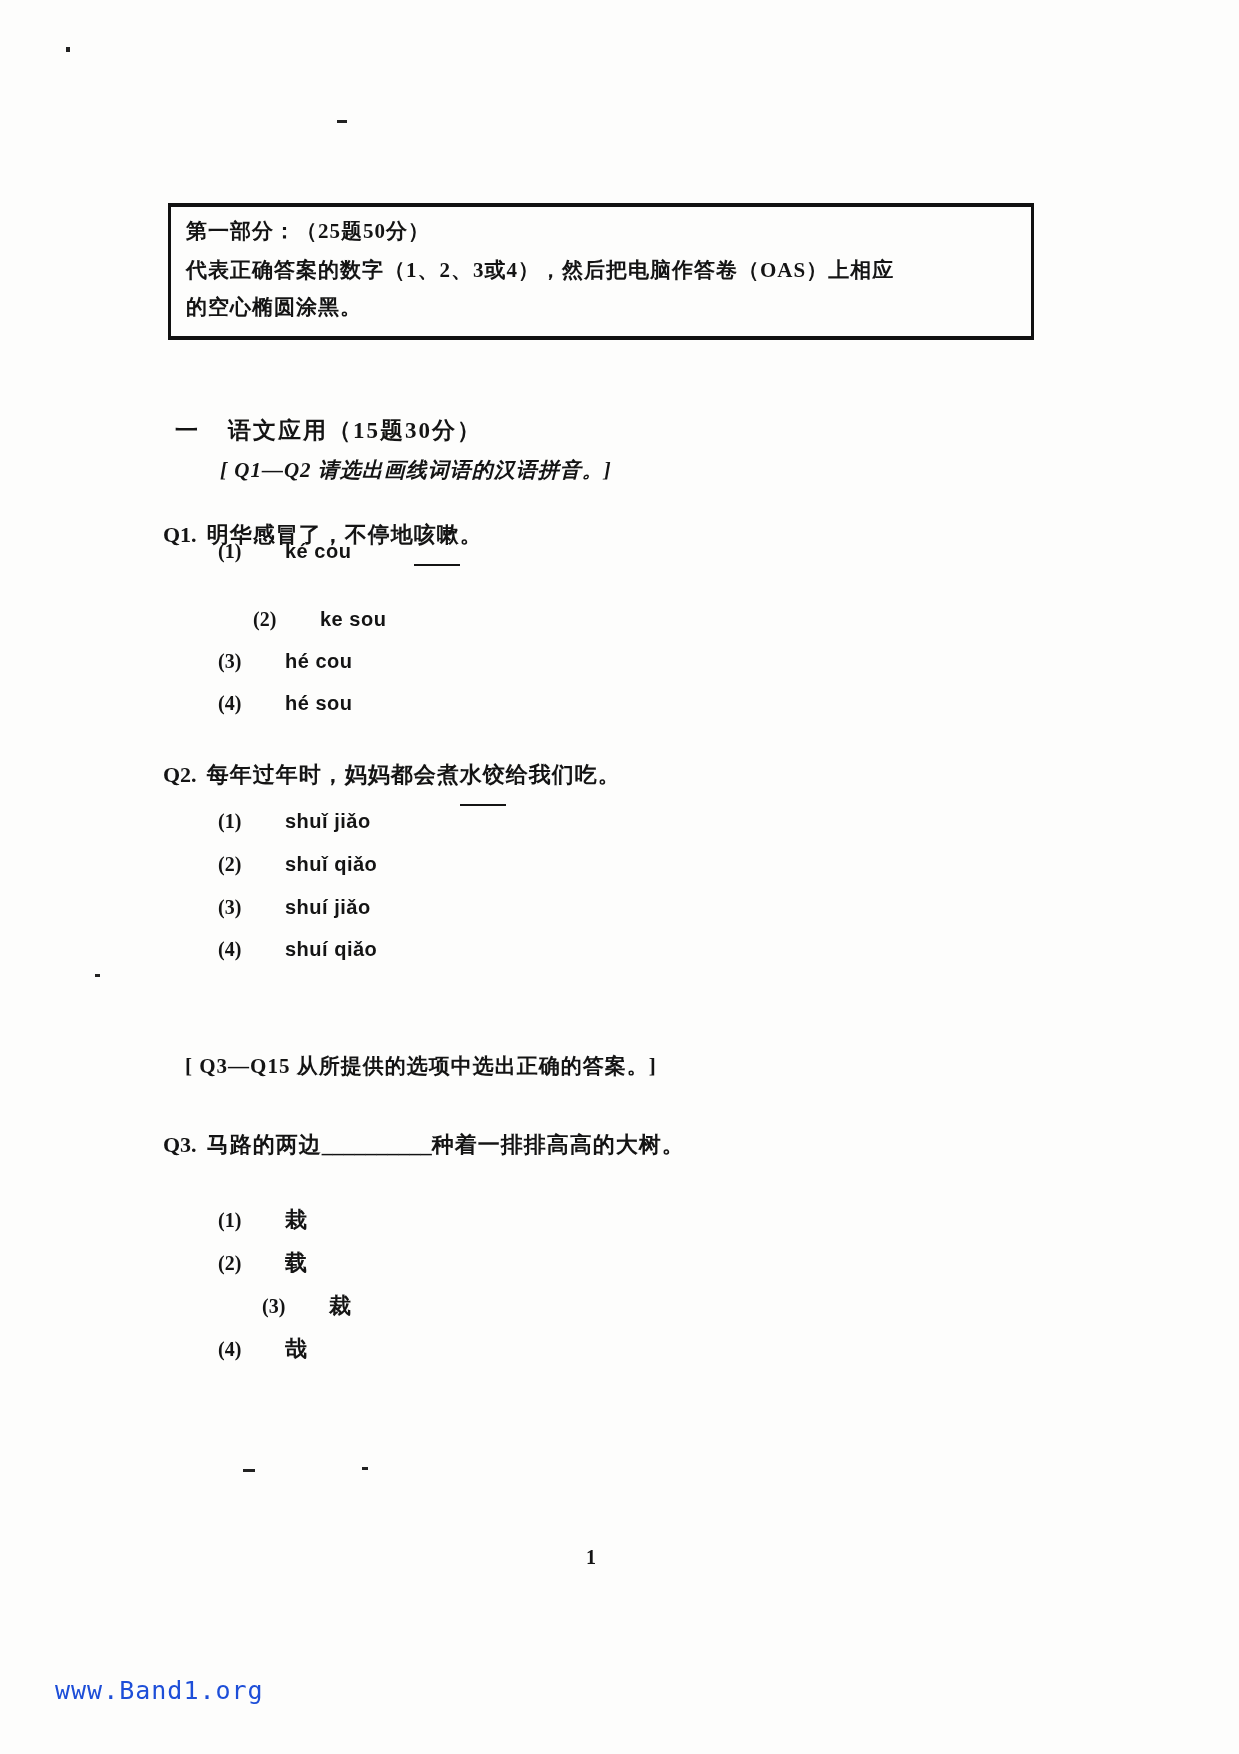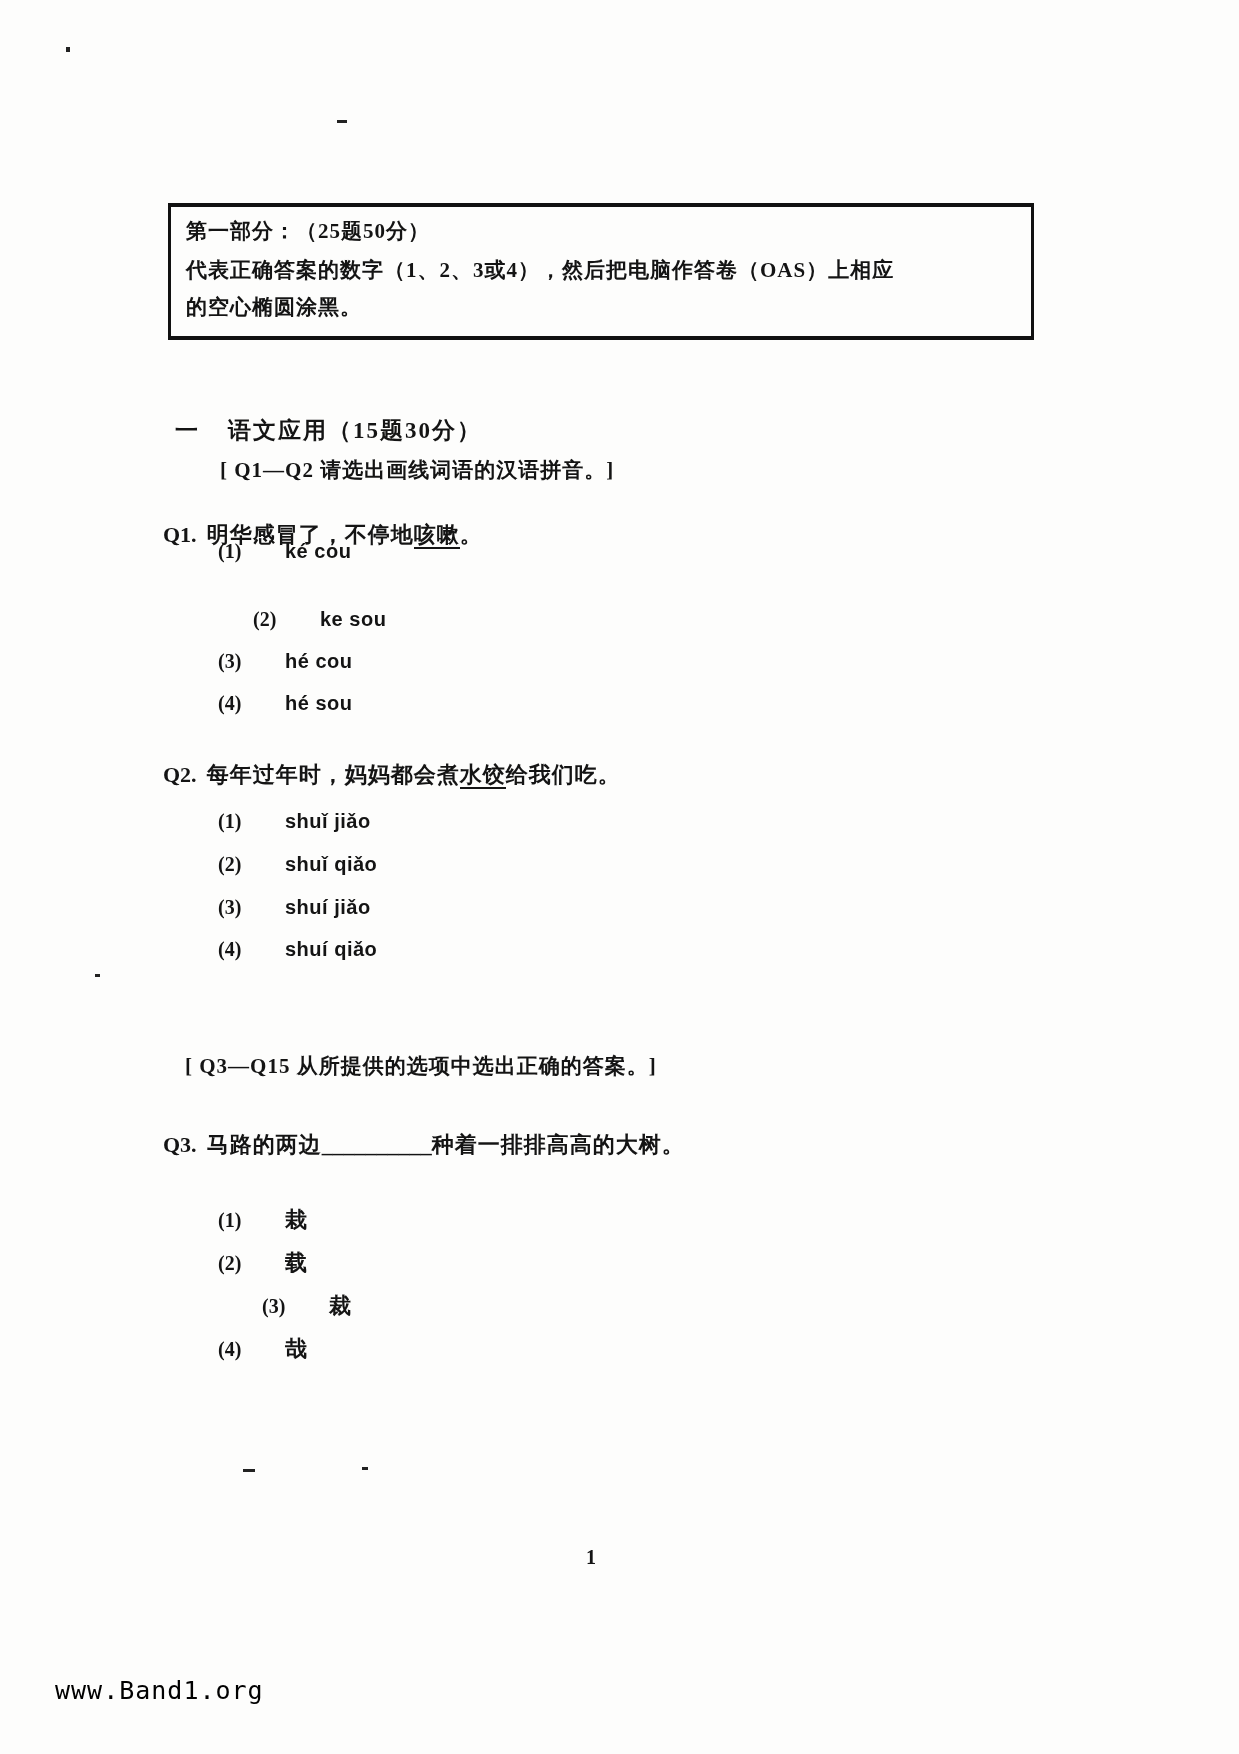--- a/index.html
+++ b/index.html
@@ -35,21 +35,21 @@
     font-size:21px;font-weight:bold;letter-spacing:1px;
   }
   .question{
     position:absolute;
     font-size:22px;font-weight:bold;letter-spacing:1px;
     white-space:nowrap;
   }
   .qid{margin-right:10px;letter-spacing:0;}
   .underlined{
     border-bottom:2px solid #141414;
-    padding-bottom:0;
+    padding-bottom:17px;
   }
   .blank-text{letter-spacing:0px;font-weight:bold;text-align:right;}
   .option-row{
     position:absolute;left:218px;
     font-weight:bold;white-space:nowrap;
   }
   .option-num{
     display:inline-block;width:67px;
     font-size:20px;letter-spacing:0;
   }
@@ -60,21 +60,21 @@
   .option-text-hanzi{
     font-size:22px;letter-spacing:0;
   }
   .page-number{
     position:absolute;left:586px;top:1546px;
     font-size:20px;font-weight:bold;
   }
   .footer-url{
     position:absolute;left:55px;top:1676px;
     font-family:"DejaVu Sans Mono","Liberation Mono",monospace;
-    font-size:25px;color:#000000;letter-spacing:1px;
+    font-size:25px;color:#1d4ed8;letter-spacing:1px;
   }
   .speck{position:absolute;background:#222;}
 </style>
 </head>
 <body>
 
 <div class="page">
 
   <div class="speck" style="left:66px;top:47px;width:4px;height:5px;"></div>
   <div class="speck" style="left:337px;top:120px;width:10px;height:3px;"></div>
@@ -85,21 +85,21 @@
   <div class="instruction-box">
     <div class="box-title">第一部分：（25题50分）</div>
     <div class="box-line">代表正确答案的数字（1、2、3或4），然后把电脑作答卷（OAS）上相应</div>
     <div class="box-line">的空心椭圆涂黑。</div>
   </div>
 
   <div class="section-heading">
     <span class="section-marker">一</span><span>语文应用（15题30分）</span>
   </div>
 
-  <div class="sub-instruction" style="left:220px;top:456px;">[ Q1—Q2 请选出画线词语的汉语拼音。]</div>
+  <div class="sub-instruction" style="left:220px;top:456px;font-style:italic;">[ Q1—Q2 请选出画线词语的汉语拼音。]</div>
 
   <div class="question" style="left:163px;top:520px;">
     <span class="qid">Q1.</span><span>明华感冒了，不停地</span><span class="underlined">咳嗽</span><span>。</span>
   </div>
   <div class="option-row" style="top:540px;">
     <span class="option-num">(1)</span><span class="option-text-pinyin">ké cou</span>
   </div>
   <div class="option-row" style="top:608px;margin-left:35px;">
     <span class="option-num">(2)</span><span class="option-text-pinyin">ke sou</span>
   </div>

